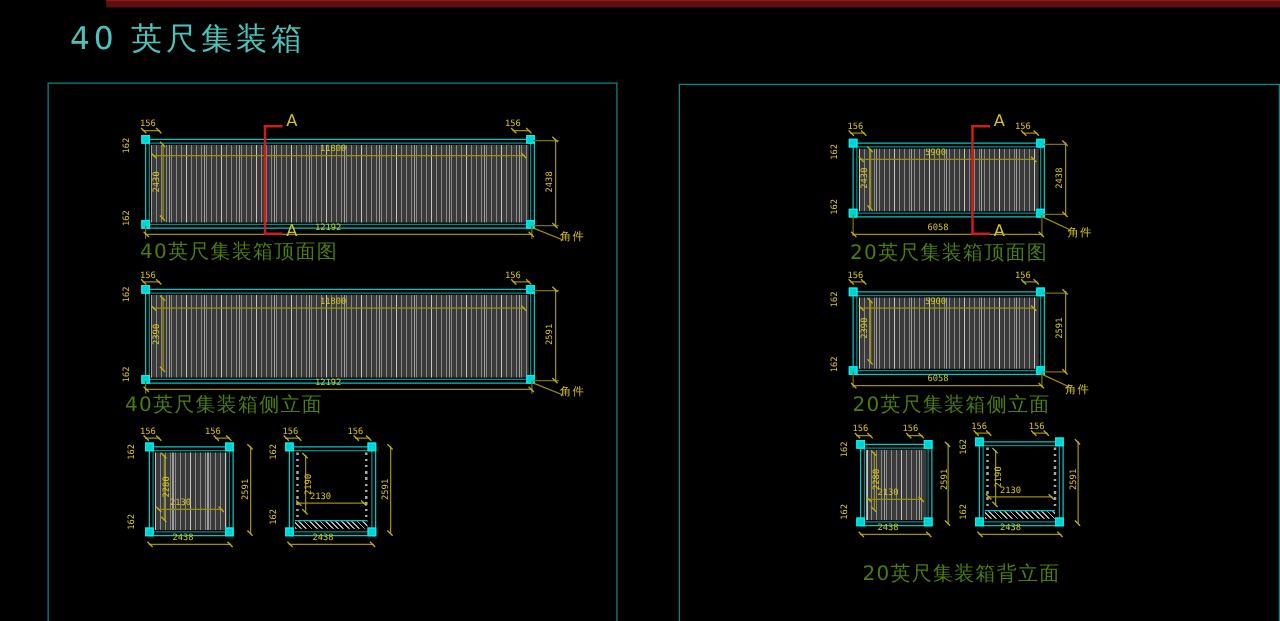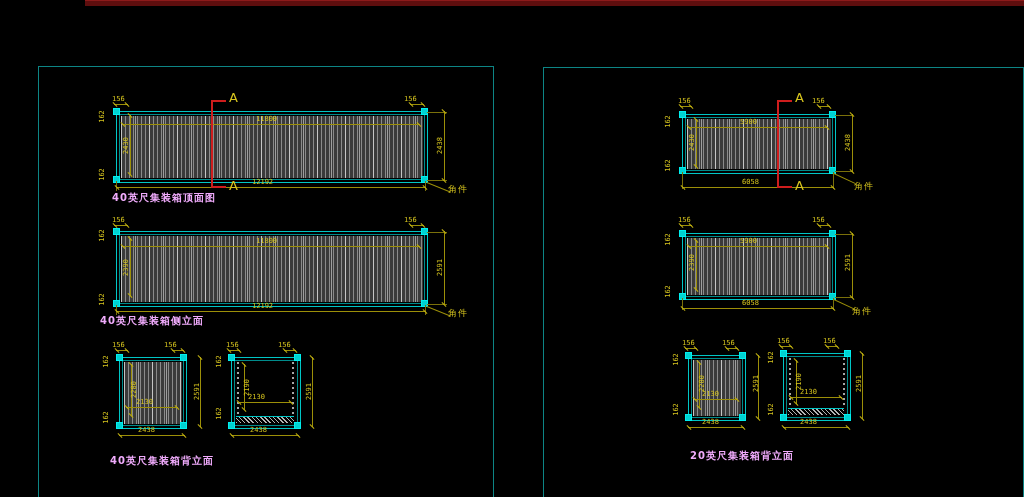--- a/index.html
+++ b/index.html
@@ -18,36 +18,37 @@
   .corner{position:absolute;width:7px;height:7px;background:#00d2d2;box-sizing:border-box;border:1px solid #00efef;}
   .dlh{position:absolute;height:1px;background:#9c8f08;}
   .dlv{position:absolute;width:1px;background:#9c8f08;}
   .dlh::before,.dlh::after,.dlv::before,.dlv::after{content:"";position:absolute;width:6px;height:1px;background:#c0b012;transform:rotate(45deg);}
   .dlh::before{left:-2px;top:0;} .dlh::after{right:-2px;top:0;}
   .dlv::before{left:-3px;top:0;} .dlv::after{left:-3px;bottom:0;}
   .ext{position:absolute;background:#7a700a;}
   .t{position:absolute;color:#d6c41e;font-family:"DejaVu Sans Mono",monospace;font-size:7px;line-height:1;white-space:nowrap;}
   .tv{position:absolute;color:#d6c41e;font-family:"DejaVu Sans Mono",monospace;font-size:7px;line-height:1;
       width:36px;text-align:center;transform:rotate(-90deg);}
-  .lbl{position:absolute;color:#f0abfc;font-size:10px;letter-spacing:1px;white-space:nowrap;font-weight:bold;}
+  .lbl{position:absolute;color:#4d7c0f;font-size:16px;letter-spacing:1px;white-space:nowrap;}
   .A{position:absolute;color:#d6c41e;font-size:13px;line-height:1;}
   .redv{position:absolute;width:2px;background:#cf1d1d;}
   .redh{position:absolute;height:2px;background:#cf1d1d;}
   .leader{position:absolute;height:1px;background:#9c8f08;transform-origin:left top;}
   .jj{position:absolute;color:#d6c41e;font-size:9px;letter-spacing:1px;white-space:nowrap;}
   .dotv{position:absolute;width:2px;background:repeating-linear-gradient(180deg,#a8a8a8 0 2px,transparent 2px 5px);}
   .hbot{position:absolute;height:6px;border-top:1px solid #00c6c6;
         background:repeating-linear-gradient(45deg,#b5b5b5 0 1px,transparent 1px 3px);}
 </style>
 </head>
 <body>
 
 <div class="screen">
   <div class="topbar"></div>
 
+  <div class="title" style="left:56px;top:14px;">40 英尺集装箱</div>
 
   <div class="frame" style="left:38px;top:66px;width:454px;height:440px;"></div>
   <div class="frame" style="left:543px;top:67px;width:479px;height:440px;"></div>
 
   <div class="g">
     <div class="box" style="left:116px;top:111px;width:310px;height:70px;">
       <div class="hatch"></div>
     </div>
     <div class="corner" style="left:113px;top:108px;"></div>
     <div class="corner" style="left:421px;top:108px;"></div>
@@ -145,21 +146,20 @@
     <div class="tv" style="left:116px;top:386px;">2280</div>
     <div class="dlh" style="left:126px;top:407px;width:52px;"></div>
     <div class="t" style="left:136px;top:399px;">2130</div>
 
     <div class="dlv" style="left:200px;top:357px;height:70px;"></div>
     <div class="tv" style="left:179px;top:388px;">2591</div>
 
     <div class="dlh" style="left:119px;top:435px;width:66px;"></div>
     <div class="t" style="left:138px;top:427px;">2438</div>
 
-    <div class="lbl" style="left:110px;top:454px;">40英尺集装箱背立面</div>
   </div>
 
   <div class="g">
     <div class="box" style="left:231px;top:357px;width:68px;height:70px;"></div>
     <div class="dotv" style="left:237px;top:362px;height:52px;"></div>
     <div class="dotv" style="left:292px;top:362px;height:52px;"></div>
     <div class="hbot" style="left:236px;top:416px;width:58px;"></div>
     <div class="corner" style="left:228px;top:354px;"></div>
     <div class="corner" style="left:294px;top:354px;"></div>
     <div class="corner" style="left:228px;top:422px;"></div>
@@ -218,20 +218,21 @@
 
     <div class="redv" style="left:777px;top:100px;height:88px;"></div>
     <div class="redh" style="left:777px;top:100px;width:15px;"></div>
     <div class="redh" style="left:777px;top:186px;width:15px;"></div>
     <div class="A" style="left:795px;top:91px;">A</div>
     <div class="A" style="left:795px;top:179px;">A</div>
 
     <div class="leader" style="left:834px;top:173px;width:24px;transform:rotate(25deg);"></div>
     <div class="jj" style="left:854px;top:180px;">角件</div>
 
+    <div class="lbl" style="left:680px;top:192px;">20英尺集装箱顶面图</div>
   </div>
 
   <div class="g">
     <div class="box" style="left:682px;top:233px;width:152px;height:65px;">
       <div class="hatch"></div>
     </div>
     <div class="corner" style="left:679px;top:230px;"></div>
     <div class="corner" style="left:829px;top:230px;"></div>
     <div class="corner" style="left:679px;top:293px;"></div>
     <div class="corner" style="left:829px;top:293px;"></div>
@@ -254,20 +255,21 @@
     <div class="tv" style="left:830px;top:259px;">2591</div>
 
     <div class="ext" style="left:682px;top:298px;width:1px;height:12px;"></div>
     <div class="ext" style="left:833px;top:298px;width:1px;height:12px;"></div>
     <div class="dlh" style="left:682px;top:308px;width:152px;"></div>
     <div class="t" style="left:742px;top:300px;">6058</div>
 
     <div class="leader" style="left:834px;top:299px;width:24px;transform:rotate(25deg);"></div>
     <div class="jj" style="left:852px;top:305px;">角件</div>
 
+    <div class="lbl" style="left:682px;top:314px;">20英尺集装箱侧立面</div>
   </div>
 
   <div class="g">
     <div class="box" style="left:688px;top:355px;width:56px;height:64px;">
       <div class="hatch"></div>
     </div>
     <div class="corner" style="left:685px;top:352px;"></div>
     <div class="corner" style="left:739px;top:352px;"></div>
     <div class="corner" style="left:685px;top:414px;"></div>
     <div class="corner" style="left:739px;top:414px;"></div>

